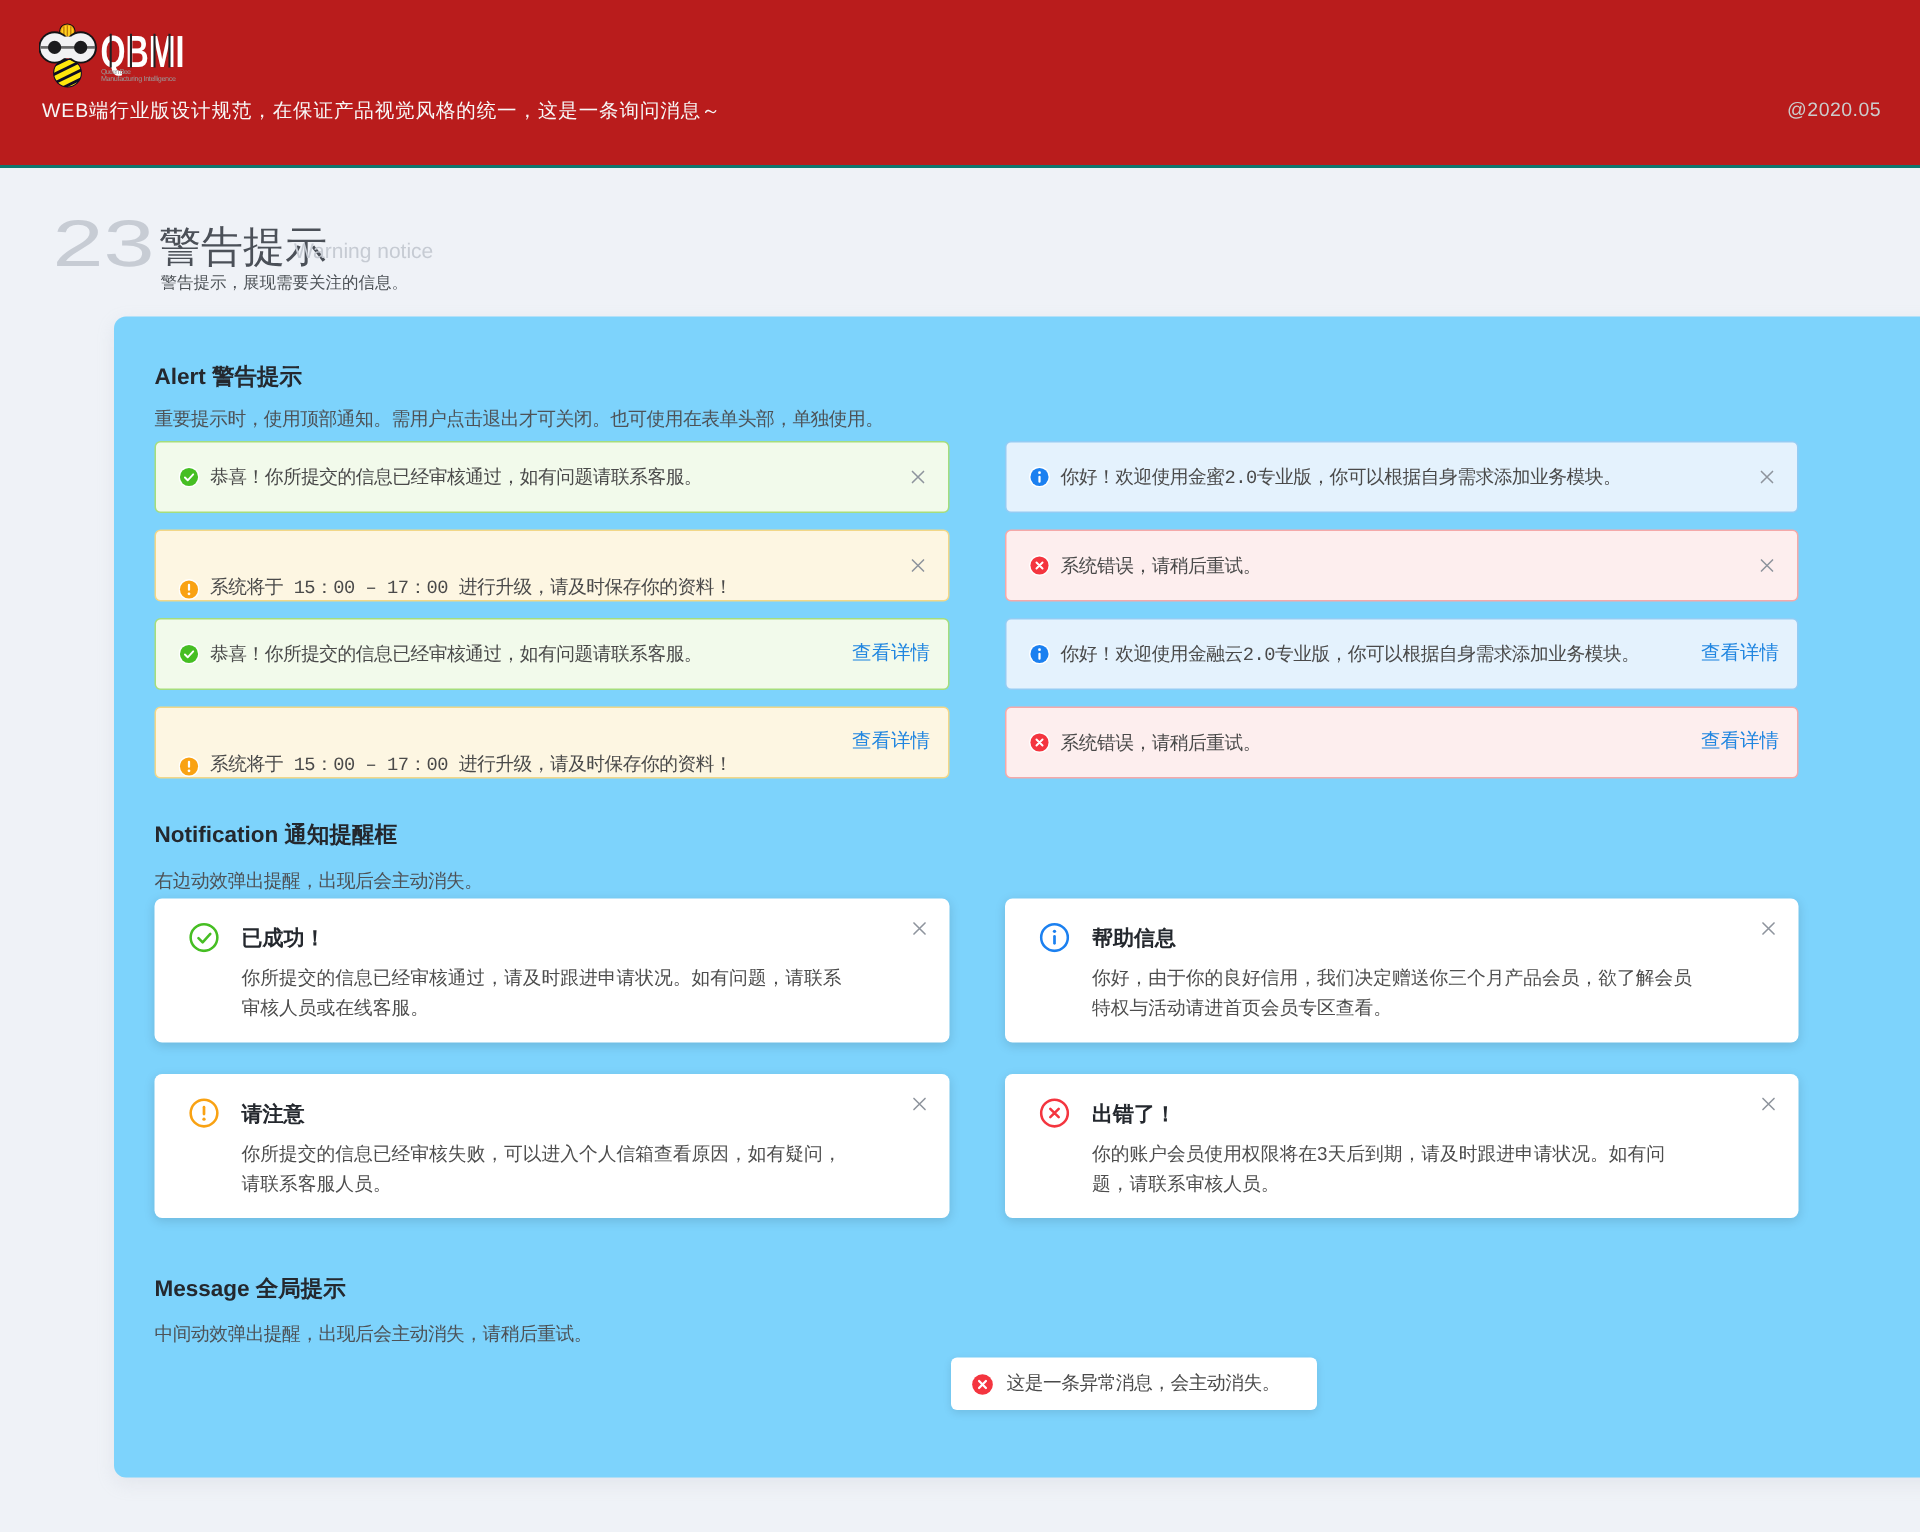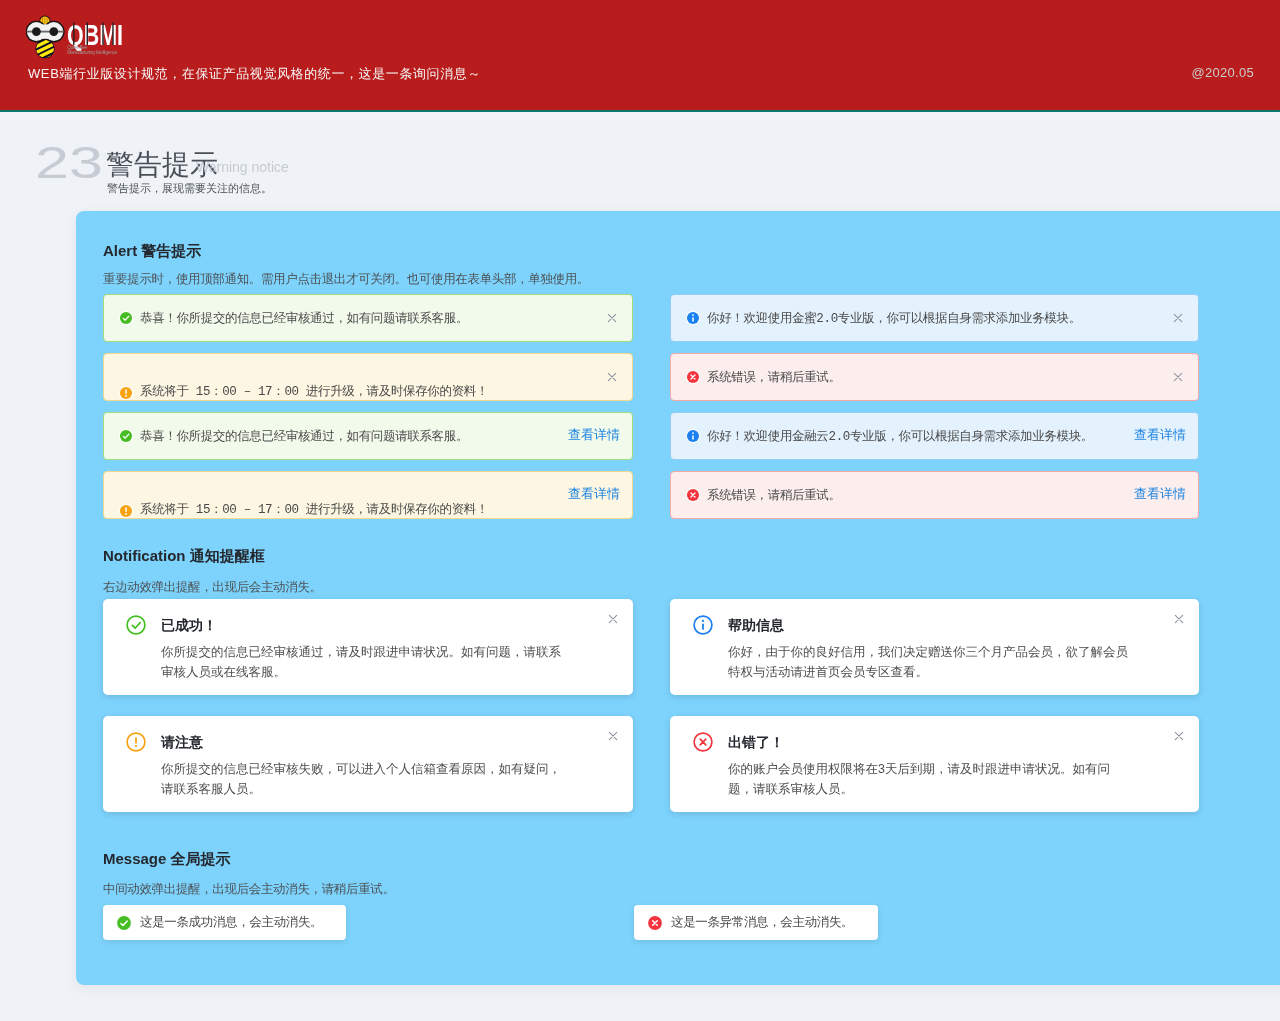--- a/index.html
+++ b/index.html
@@ -224,28 +224,20 @@
       <div class="ntitle">出错了！</div>
       <div class="nbody">你的账户会员使用权限将在3天后到期，请及时跟进申请状况。如有问<br>题，请联系审核人员。</div>
       <svg class="close" viewBox="0 0 10 10">
         <path d="M1.3 1.3 L8.7 8.7 M8.7 1.3 L1.3 8.7" stroke="#8e949d" stroke-width="1.05" fill="none" stroke-linecap="round"></path>
       </svg>
     </div>
 
     <div class="h2" style="left:27px;top:639px">Message 全局提示</div>
     <div class="sub" style="left:27px;top:670px">中间动效弹出提醒，出现后会主动消失，请稍后重试。</div>
 
-    <div class="msg" style="left:27px;top:694px;width:243px">
-      <svg width="16" height="16" viewBox="0 0 16 16">
-        <circle cx="8" cy="8" r="8" fill="#ffffff"></circle>
-        <circle cx="8" cy="8" r="6.9" fill="#46be23"></circle>
-        <path d="M4.9 8.4 L7.0 10.5 L11.2 6.0" stroke="#ffffff" stroke-width="1.45" fill="none" stroke-linecap="round" stroke-linejoin="round"></path>
-      </svg>
-      <span>这是一条成功消息，会主动消失。</span>
-    </div>
     <div class="msg" style="left:558px;top:694px;width:244px">
       <svg width="16" height="16" viewBox="0 0 16 16">
         <circle cx="8" cy="8" r="8" fill="#ffffff"></circle>
         <circle cx="8" cy="8" r="6.9" fill="#f4353f"></circle>
         <path d="M5.7 5.7 L10.3 10.3 M10.3 5.7 L5.7 10.3" stroke="#ffffff" stroke-width="1.5" fill="none" stroke-linecap="round"></path>
       </svg>
       <span>这是一条异常消息，会主动消失。</span>
     </div>
   </div>
 

